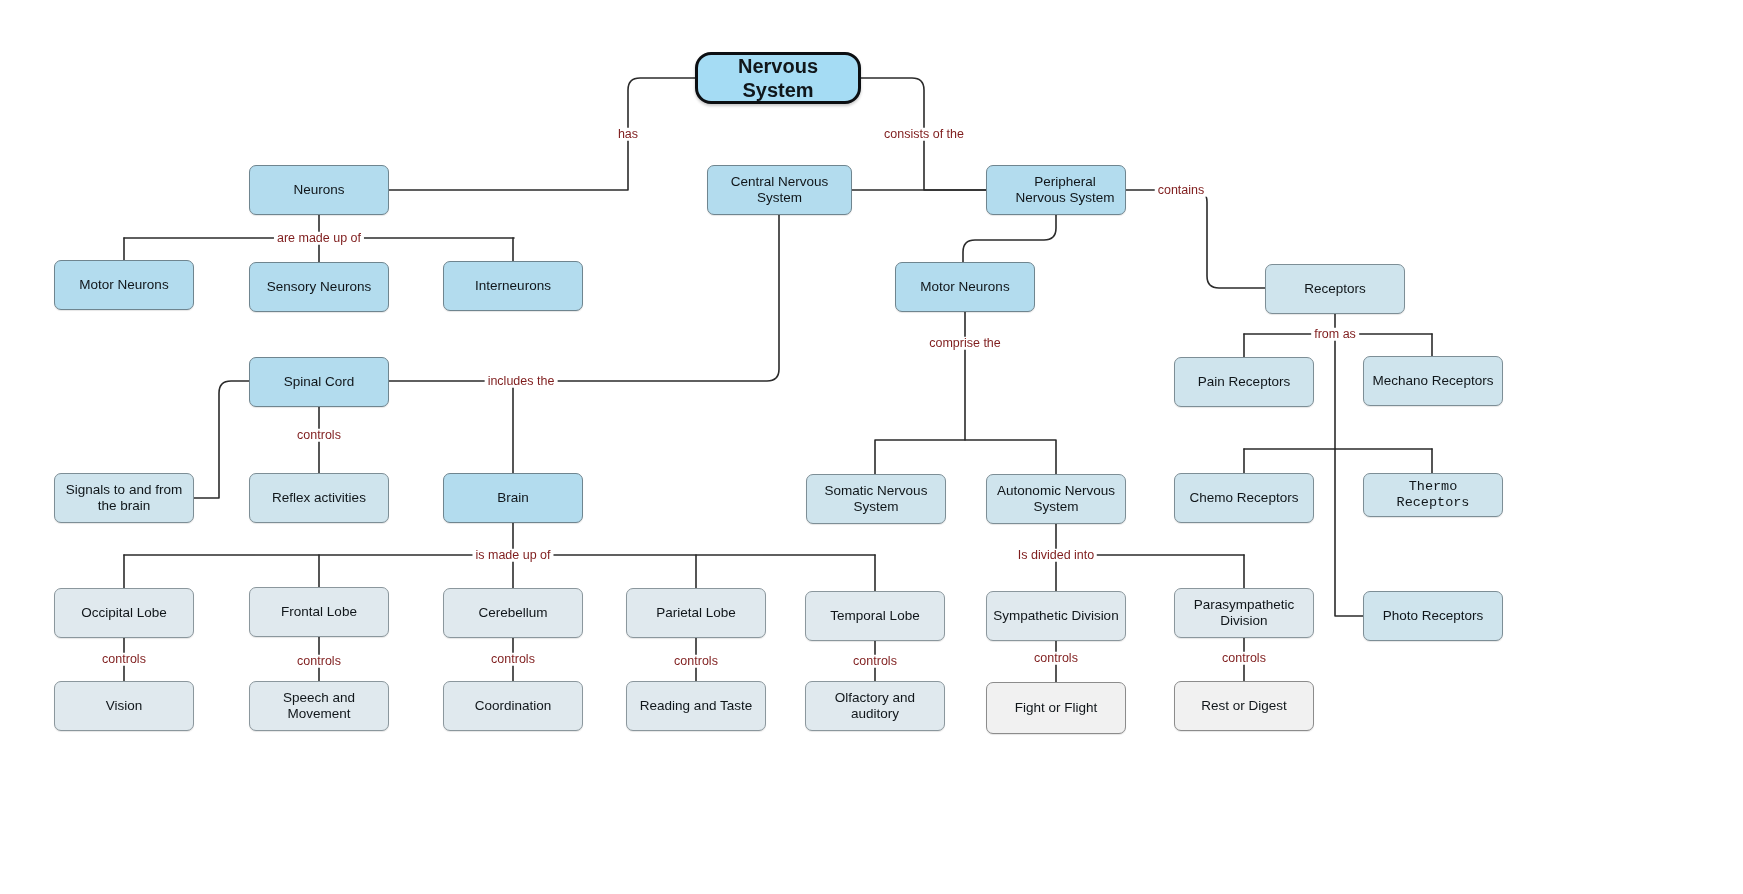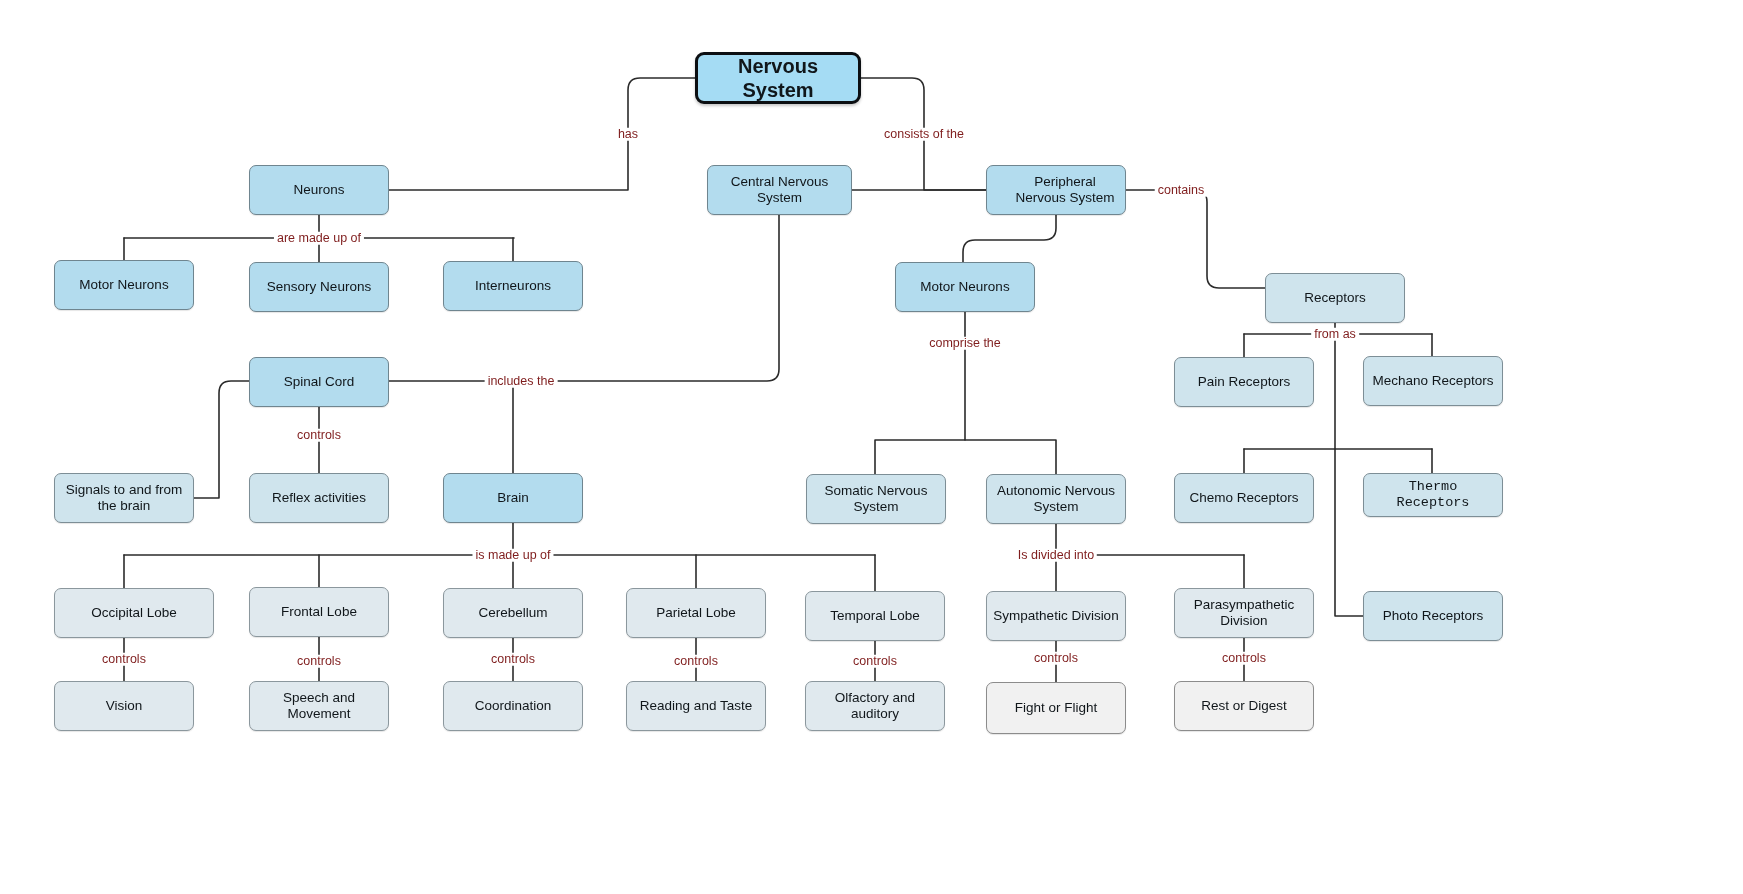--- a/index.html
+++ b/index.html
@@ -108,21 +108,21 @@
       <path d="M 1244 555 L 1244 588" fill="none" stroke="#2b2b2b" stroke-width="1.6" stroke-linecap="round" stroke-linejoin="round"></path>
       <path d="M 124 638 L 124 681" fill="none" stroke="#2b2b2b" stroke-width="1.6" stroke-linecap="round" stroke-linejoin="round"></path>
       <path d="M 319 637 L 319 681" fill="none" stroke="#2b2b2b" stroke-width="1.6" stroke-linecap="round" stroke-linejoin="round"></path>
       <path d="M 513 638 L 513 681" fill="none" stroke="#2b2b2b" stroke-width="1.6" stroke-linecap="round" stroke-linejoin="round"></path>
       <path d="M 696 638 L 696 681" fill="none" stroke="#2b2b2b" stroke-width="1.6" stroke-linecap="round" stroke-linejoin="round"></path>
       <path d="M 875 641 L 875 681" fill="none" stroke="#2b2b2b" stroke-width="1.6" stroke-linecap="round" stroke-linejoin="round"></path>
       <path d="M 1056 641 L 1056 682" fill="none" stroke="#2b2b2b" stroke-width="1.6" stroke-linecap="round" stroke-linejoin="round"></path>
       <path d="M 1244 638 L 1244 681" fill="none" stroke="#2b2b2b" stroke-width="1.6" stroke-linecap="round" stroke-linejoin="round"></path>
     </svg>
   <div id="node-layer">
-      <div class="node n-root" style="left: 695px; top: 52px; width: 166px; height: 52px;">
+      <div class="node n-root" style="left: 695px; top: 52px; width: 166px; height: 52px; border-radius: 16px;">
         <span class="label">Nervous System</span>
       </div>
       <div class="node n-primary" style="left: 249px; top: 165px; width: 140px; height: 50px;">
         <span class="label">Neurons</span>
       </div>
       <div class="node n-primary" style="left: 707px; top: 165px; width: 145px; height: 50px;">
         <span class="label">Central Nervous System</span>
       </div>
       <div class="node n-primary" style="left: 986px; top: 165px; width: 140px; height: 50px; padding-left: 24px;">
         <span class="label">Peripheral Nervous System</span>
@@ -132,21 +132,21 @@
       </div>
       <div class="node n-primary" style="left: 249px; top: 262px; width: 140px; height: 50px;">
         <span class="label">Sensory Neurons</span>
       </div>
       <div class="node n-primary" style="left: 443px; top: 261px; width: 140px; height: 50px;">
         <span class="label">Interneurons</span>
       </div>
       <div class="node n-primary" style="left: 895px; top: 262px; width: 140px; height: 50px;">
         <span class="label">Motor Neurons</span>
       </div>
-      <div class="node n-mid" style="left: 1265px; top: 264px; width: 140px; height: 50px; margin-top: 9px;">
+      <div class="node n-mid" style="left: 1265px; top: 264px; width: 140px; height: 50px;">
         <span class="label">Receptors</span>
       </div>
       <div class="node n-primary" style="left: 249px; top: 357px; width: 140px; height: 50px;">
         <span class="label">Spinal Cord</span>
       </div>
       <div class="node n-mid" style="left: 1174px; top: 357px; width: 140px; height: 50px;">
         <span class="label">Pain Receptors</span>
       </div>
       <div class="node n-mid" style="left: 1363px; top: 356px; width: 140px; height: 50px;">
         <span class="label">Mechano Receptors</span>
@@ -165,21 +165,21 @@
       </div>
       <div class="node n-mid" style="left: 986px; top: 474px; width: 140px; height: 50px;">
         <span class="label">Autonomic Nervous System</span>
       </div>
       <div class="node n-mid" style="left: 1174px; top: 473px; width: 140px; height: 50px;">
         <span class="label">Chemo Receptors</span>
       </div>
       <div class="node n-mid" style="left: 1363px; top: 473px; width: 140px; height: 44px; font-family: Liberation Mono, monospace;">
         <span class="label">Thermo Receptors</span>
       </div>
-      <div class="node n-leaf" style="left: 54px; top: 588px; width: 160px; height: 50px;">
+      <div class="node n-leaf" style="left: 54px; top: 588px; width: 140px; height: 50px;">
         <span class="label">Occipital Lobe</span>
       </div>
       <div class="node n-leaf" style="left: 249px; top: 587px; width: 140px; height: 50px;">
         <span class="label">Frontal Lobe</span>
       </div>
       <div class="node n-leaf" style="left: 443px; top: 588px; width: 140px; height: 50px;">
         <span class="label">Cerebellum</span>
       </div>
       <div class="node n-leaf" style="left: 626px; top: 588px; width: 140px; height: 50px;">
         <span class="label">Parietal Lobe</span>

